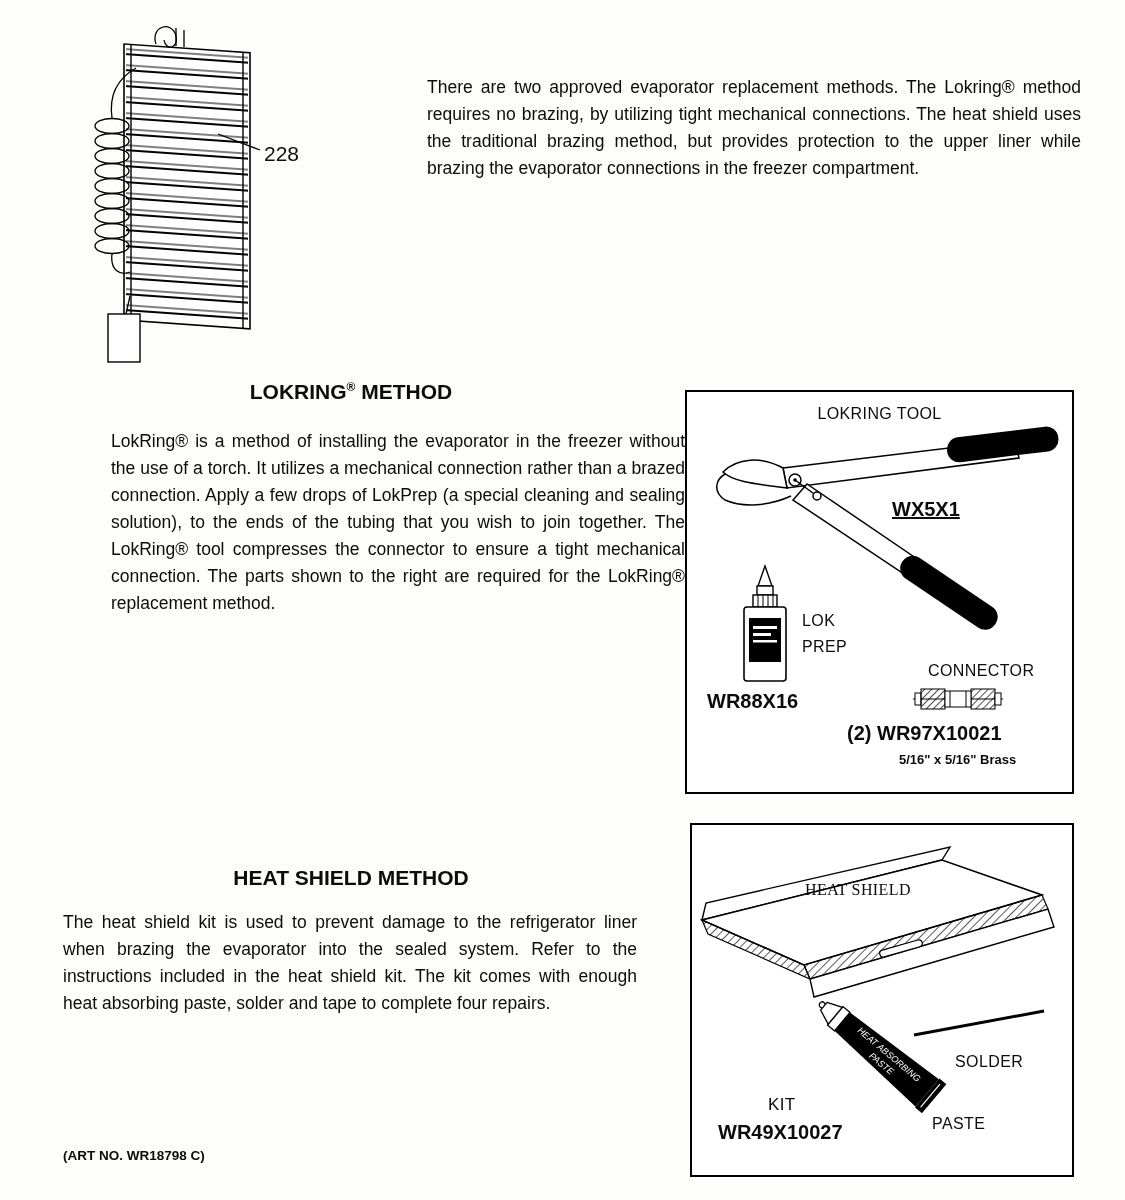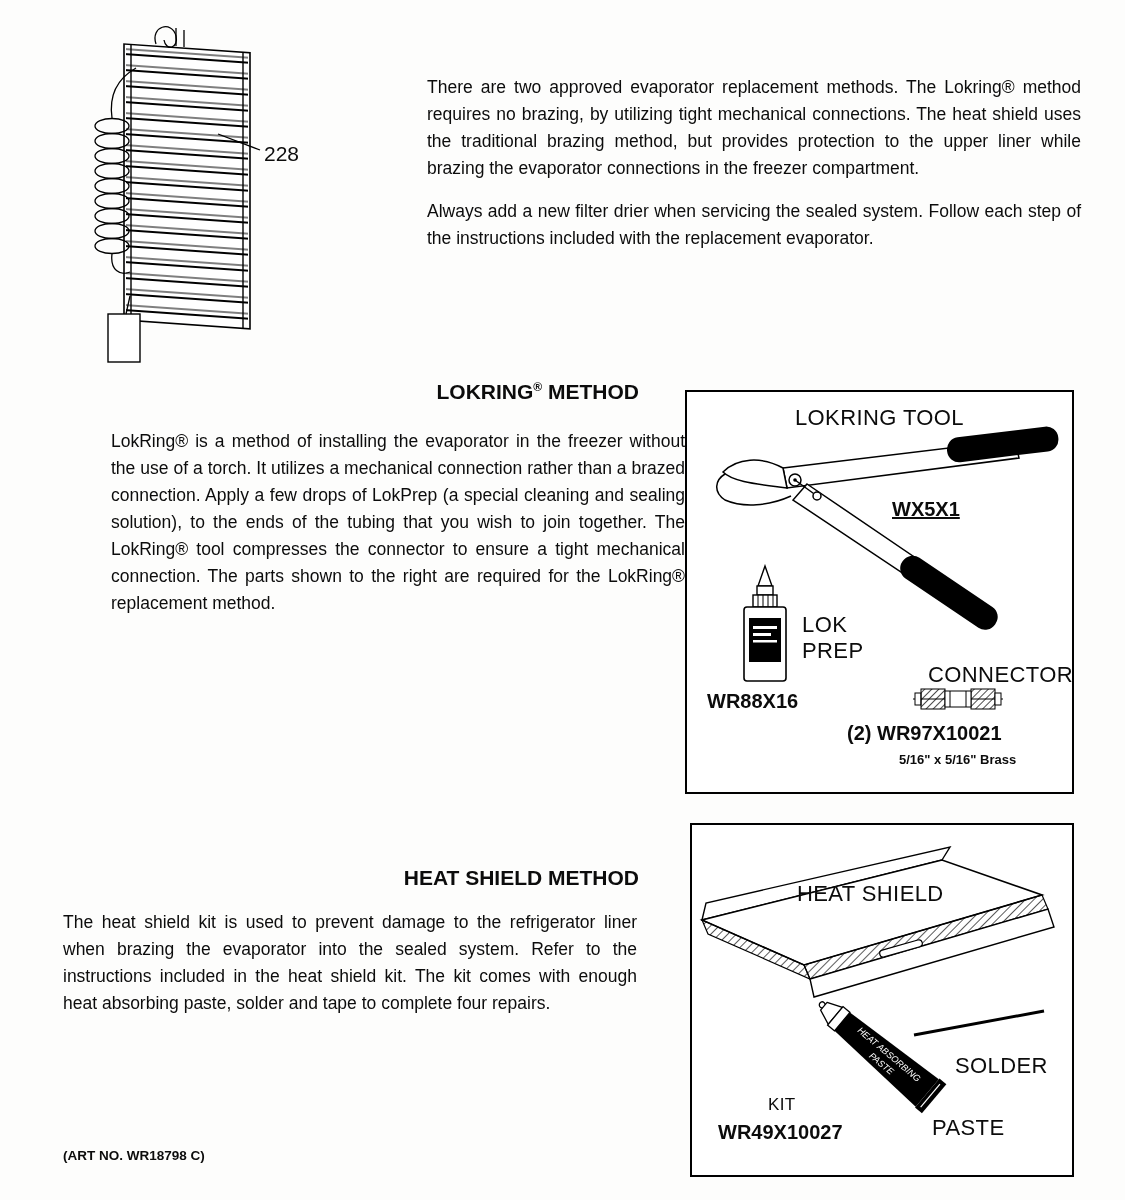--- a/index.html
+++ b/index.html
@@ -14,30 +14,30 @@
   .abs { position: absolute; }
   .para {
     font-size: 17.5px;
     line-height: 27px;
     text-align: justify;
     margin: 0 0 16px 0;
   }
   .heading {
     font-size: 21px;
     font-weight: 700;
-    text-align: right;
+    text-align: center;
     margin: 0;
   }
   .heading sup { font-size: 12px; }
   .box {
     position: absolute;
     border: 2px solid #000;
     background: #fff;
   }
-  .label { font-size: 22px; letter-spacing: 0.4px; white-space: nowrap; }
+  .label { font-size: 16px; letter-spacing: 0.4px; white-space: nowrap; }
   .part  { font-weight: 700; font-size: 20px; white-space: nowrap; }
   .spec  { font-weight: 700; font-size: 13px; white-space: nowrap; }
   .center { text-align: center; }
   .callout { font-size: 21px; }
   .footer { font-weight: 700; font-size: 13.5px; white-space: nowrap; text-align: right; }
   svg { display: block; }
 </style>
 </head>
 <body>
 
@@ -84,21 +84,20 @@
         <line x1="52" y1="278" x2="48" y2="296" stroke="#000" stroke-width="1.3"></line>
       </g>
 
       <line x1="140" y1="116" x2="182" y2="132" stroke="#000" stroke-width="1.3"></line>
     </svg>
     <span class="abs callout" style="left:186px; top:124px;">228</span>
   </div>
 
   <div class="abs" style="left:413px; top:74px; width:654px;margin-left:14px;">
     <p class="para">There are two approved evaporator replacement methods. The Lokring® method requires no brazing, by utilizing tight mechanical connections. The heat shield uses the traditional brazing method, but provides protection to the upper liner while brazing the evaporator connections in the freezer compartment.</p>
-    <p class="para">Always add a new filter drier when servicing the sealed system. Follow each step of the instructions included with the replacement evaporator.</p>
   </div>
 
   <h2 class="abs heading" style="left:63px; top:380px; width:576px;"><span>LOKRING</span><sup>®</sup><span> METHOD</span></h2>
 
   <div class="abs" style="left:63px; top:428px; width:574px;margin-left:48px;">
     <p class="para">LokRing® is a method of installing the evaporator in the freezer without the use of a torch. It utilizes a mechanical connection rather than a brazed connection. Apply a few drops of LokPrep (a special cleaning and sealing solution), to the ends of the tubing that you wish to join together. The LokRing® tool compresses the connector to ensure a tight mechanical connection. The parts shown to the right are required for the LokRing® replacement method.</p>
   </div>
 
   <div class="box" style="left:685px; top:390px; width:385px; height:400px;">
 
@@ -207,21 +206,21 @@
         <polygon points="5,-5 20,-11 20,11 5,5" fill="#fff" stroke="#000" stroke-width="1.3"></polygon>
         <rect x="20" y="-12" width="9" height="24" fill="#fff" stroke="#000" stroke-width="1.3"></rect>
         <polygon points="29,-12 140,-18 140,18 29,12" fill="#000"></polygon>
         <rect x="140" y="-19" width="9" height="38" fill="#000"></rect>
         <line x1="144" y1="-15" x2="144" y2="15" stroke="#fff" stroke-width="1.2"></line>
         <text x="86" y="-2" font-size="9" fill="#fff" text-anchor="middle" font-style="italic" font-family="Liberation Sans, sans-serif">HEAT ABSORBING</text>
         <text x="86" y="10" font-size="9" fill="#fff" text-anchor="middle" font-style="italic" font-family="Liberation Sans, sans-serif">PASTE</text>
       </g>
     </svg>
 
-    <div class="abs label" style="left:105px; top:56px;">HEAT SHIELD</div>
+    <div class="abs label" style="left:113px; top:56px;font-family:Liberation Serif, serif;">HEAT SHIELD</div>
     <div class="abs label" style="left:263px; top:228px;">SOLDER</div>
     <div class="abs label" style="left:76px; top:270px; font-size:17px;">KIT</div>
     <div class="abs part" style="left:26px; top:296px;">WR49X10027</div>
     <div class="abs label" style="left:240px; top:290px;">PASTE</div>
   </div>
 
   <div class="abs footer" style="left:63px; top:1148px;">(ART NO. WR18798 C)</div>
 
 </div>
 

